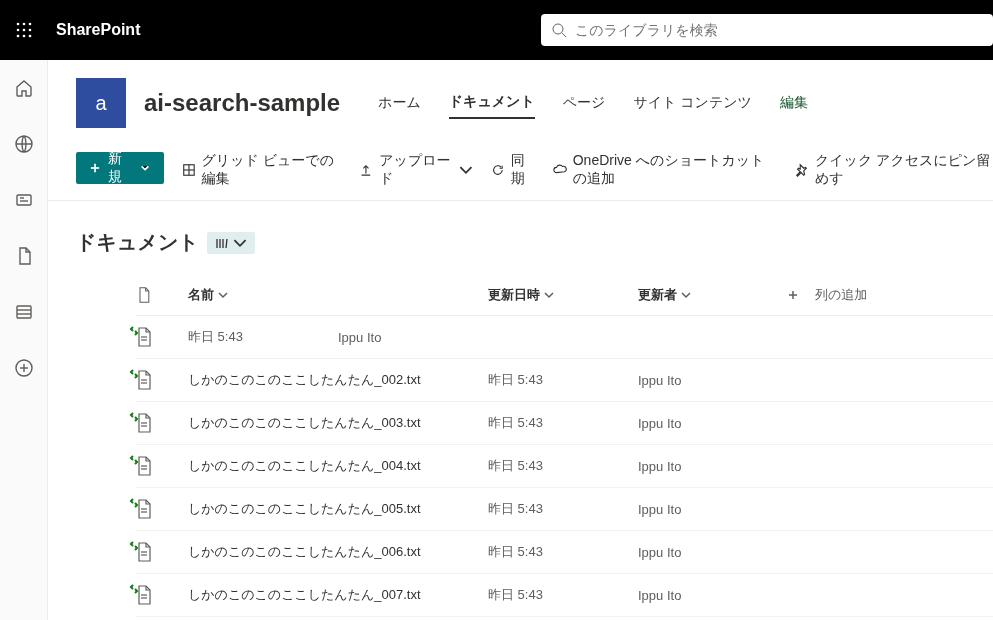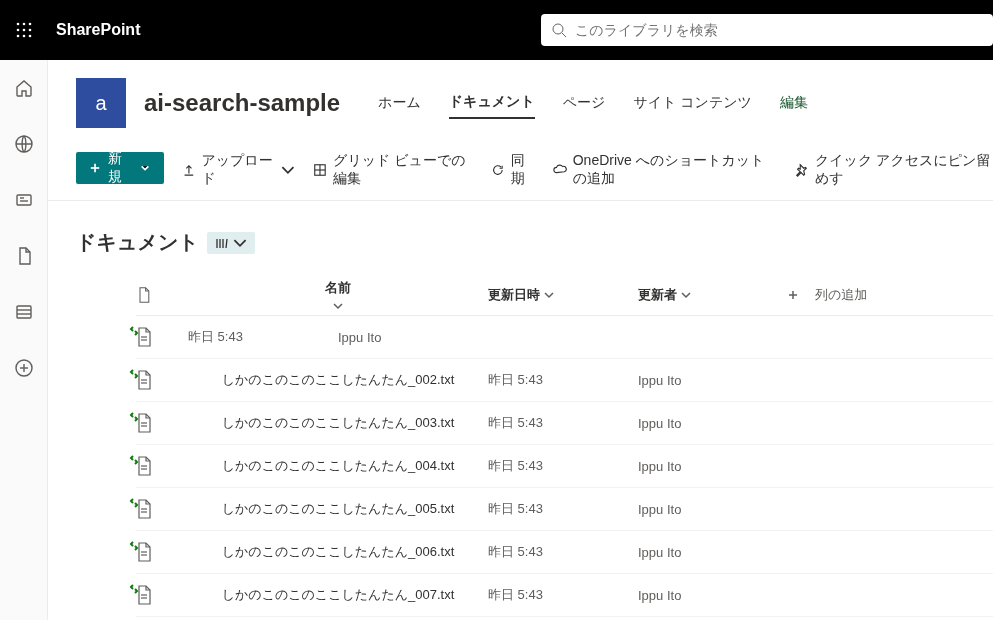--- a/index.html
+++ b/index.html
@@ -44,21 +44,21 @@
 .lib-title-row { display: flex; align-items: center; gap: 8px; padding: 28px 0 18px 28px; }
 .lib-title { font-size: 20px; font-weight: 600; color: #323130; }
 .view-sel { background: #e1eef0; padding: 4px 8px; border-radius: 2px; display: flex; align-items: center; gap: 4px; cursor: pointer; }
 .view-sel svg { width: 14px; height: 14px; stroke: #323130; fill: none; stroke-width: 1.3; }
 
 
 .tbl { padding-left: 88px; }
 .thead { display: flex; align-items: center; height: 42px; font-size: 13px; color: #323130; border-bottom: 1px solid #edebe9; }
 .col-icon { width: 52px; display: flex; align-items: center; }
 .col-icon svg { width: 16px; height: 16px; stroke: #605e5c; fill: none; stroke-width: 1.3; }
-.col-name { width: 300px; display: flex; align-items: center; gap: 4px; font-weight: 600; flex-direction: column; }
+.col-name { width: 300px; display: flex; align-items: center; gap: 4px; font-weight: 600; }
 .col-mod  { width: 150px; display: flex; align-items: center; gap: 4px; font-weight: 600; }
 .col-by   { width: 150px; display: flex; align-items: center; gap: 4px; font-weight: 600; }
 .col-add  { width: 120px; display: flex; align-items: center; gap: 17px; color: #605e5c; cursor: pointer; }
 .sort-chev { width: 10px; height: 10px; stroke: #605e5c; fill: none; stroke-width: 1.5; }
 
 .trow { display: flex; align-items: center; height: 43px; font-size: 13px; color: #323130; border-bottom: 1px solid #f3f2f1; cursor: pointer; }
 .trow .col-name { font-weight: 400; display: flex; align-items: center; gap: 6px; }
 .file-ic { width: 16px; height: 20px; flex-shrink: 0; position: relative; }
 .file-ic svg { width: 16px; height: 20px; stroke: #605e5c; fill: none; stroke-width: 1.2; }
 .green-arrows { position: absolute; top: -3px; left: -7px; width: 10px; height: 10px; }
@@ -158,34 +158,34 @@
             <line x1="6" y1="1" x2="6" y2="11"></line>
             <line x1="1" y1="6" x2="11" y2="6"></line>
           </svg>
         <span>新規</span>
         <svg viewBox="0 0 12 12">
             <polyline points="2,4 6,8 10,4"></polyline>
           </svg>
       </div>
       <div class="cmd-item">
         <svg viewBox="0 0 16 16">
+            <rect x="2" y="2" width="12" height="12"></rect>
+            <line x1="2" y1="8" x2="14" y2="8"></line>
+            <line x1="8" y1="2" x2="8" y2="14"></line>
+          </svg>
+        <span>グリッド ビューでの編集</span>
+      </div>
+      <div class="cmd-item">
+        <svg viewBox="0 0 16 16">
             <path d="M8 12V3M5 6l3-3 3 3M3 14h10"></path>
           </svg>
         <span>アップロード</span>
         <svg class="sort-chev" viewBox="0 0 10 10">
             <polyline points="1,3 5,7 9,3"></polyline>
           </svg>
-      </div>
-      <div class="cmd-item">
-        <svg viewBox="0 0 16 16">
-            <rect x="2" y="2" width="12" height="12"></rect>
-            <line x1="2" y1="8" x2="14" y2="8"></line>
-            <line x1="8" y1="2" x2="8" y2="14"></line>
-          </svg>
-        <span>グリッド ビューでの編集</span>
       </div>
       <div class="cmd-item">
         <svg viewBox="0 0 16 16">
             <path d="M13 8a5 5 0 1 1-1.5-3.5M13 3v3h-3"></path>
           </svg>
         <span>同期</span>
       </div>
       <div class="cmd-item">
         <svg viewBox="0 0 16 16">
             <path d="M4 11a3 3 0 0 1 0-6 4 4 0 0 1 7-1 3 3 0 0 1 2 6z"></path>

